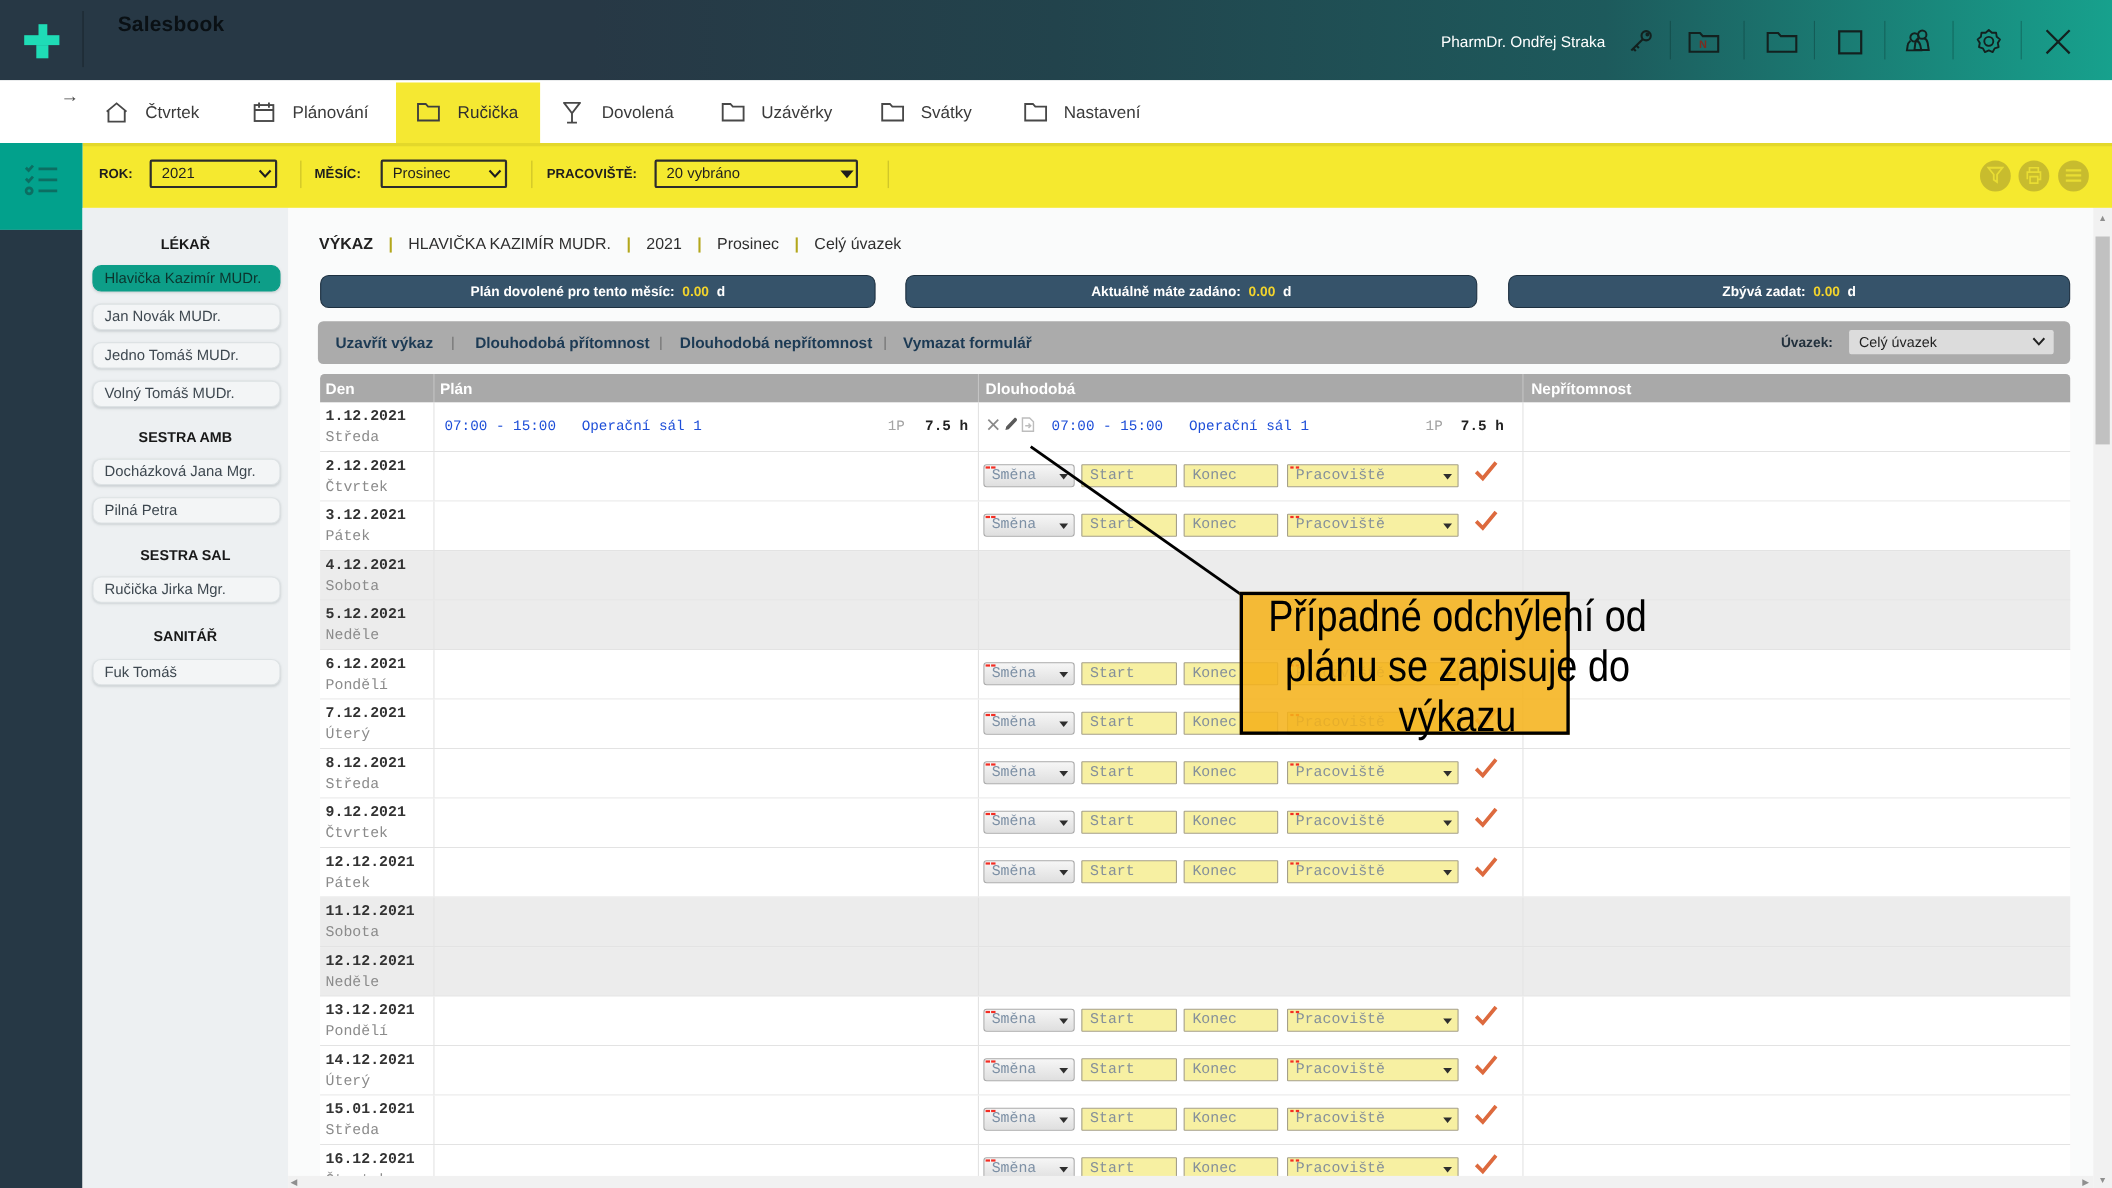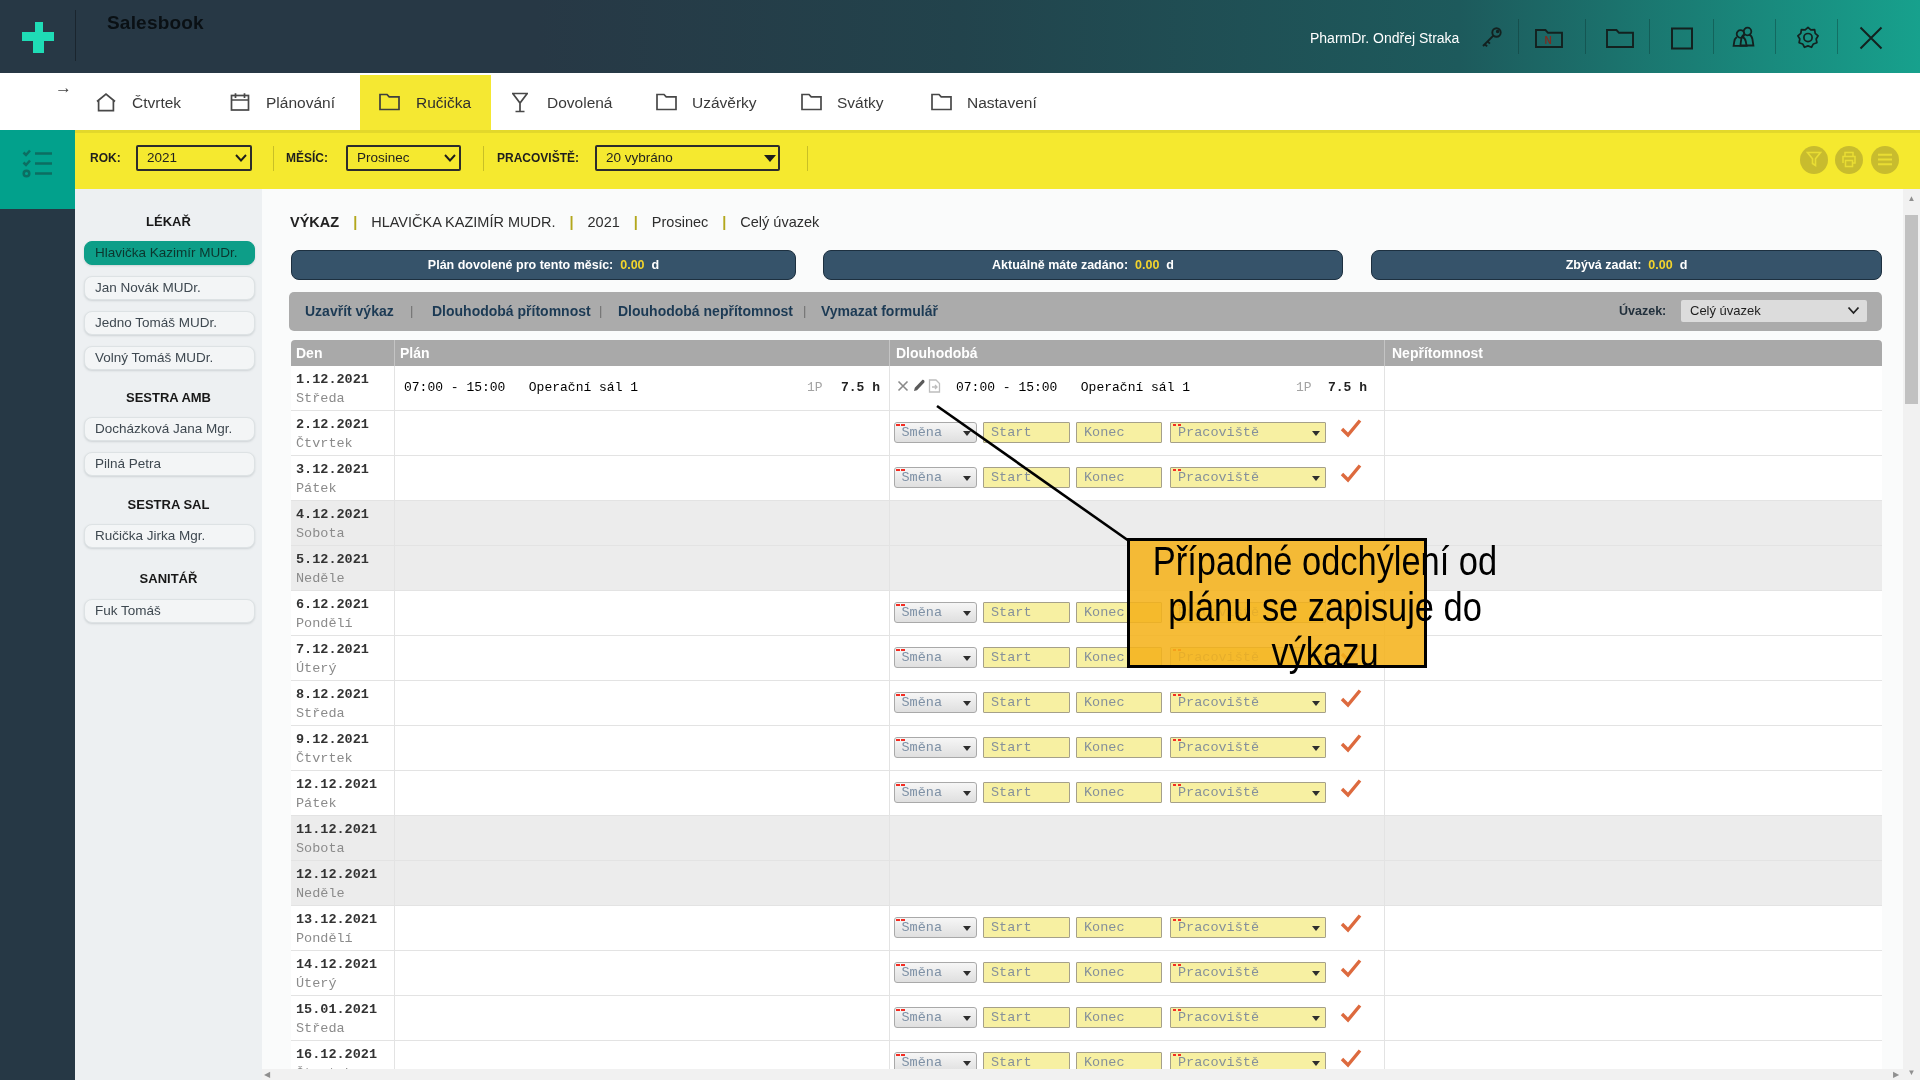--- a/index.html
+++ b/index.html
@@ -61,21 +61,21 @@
 
 
 #tbl { left:291px; top:340px; width:1591px; height:740px; background:#fff; }
 #thead { position:absolute; left:0; top:0; width:1591px; height:26px; background:#a9a9a9; border-radius:4px 4px 0 0; }
 .th { position:absolute; top:5px; font-size:14px; font-weight:bold; color:#fff; }
 .trow { position:absolute; left:0; width:1591px; height:45px; border-bottom:1px solid #e3e3e3; background:#fff;font-family:Liberation Mono, monospace; }
 .trow.wk { background:#ececec; }
 .cdiv { position:absolute; top:0; bottom:0; width:1px; background:#e3e3e3; }
 .d1 { position:absolute; left:5px; top:6px; font-size:13.5px; font-weight:bold; color:#333; }
 .d2 { position:absolute; left:5px; top:25px; font-size:13.5px; color:#8b8b8b; }
-.ptime { position:absolute; top:14px; font-size:13px; color:#000000; }
+.ptime { position:absolute; top:14px; font-size:13px; color:#1d4ed8; }
 .p1p { position:absolute; top:14px; font-size:13px; color:#a3a3a3; }
 .ph { position:absolute; top:14px; font-size:13px; font-weight:bold; color:#222; }
 .sel-smena { position:absolute; left:602.5px; top:10.5px; width:83px; height:21px;
   background:linear-gradient(#f6f6f6,#dfdfdf); border:1px solid #a9a9a9; border-radius:3px;
   font-size:13.5px; color:#7d90a5; line-height:19px; padding-left:7px; }
 .inp { position:absolute; top:10.5px; width:87px; height:21px; background:#f7f0a2; border:1px solid #a5a08a;
   border-radius:1px; font-size:13.5px; color:#85909a; line-height:19px; padding-left:7px; }
 .sel-prac { position:absolute; left:879px; top:10.5px; width:156px; height:21px; background:#f7f0a2;
   border:1px solid #a5a08a; border-radius:1px; font-size:13.5px; color:#85909a; line-height:19px; padding-left:7px; }
 .rmark { position:absolute; left:1.5px; top:1px; width:3.5px; height:2.5px; background:#f32d23;

